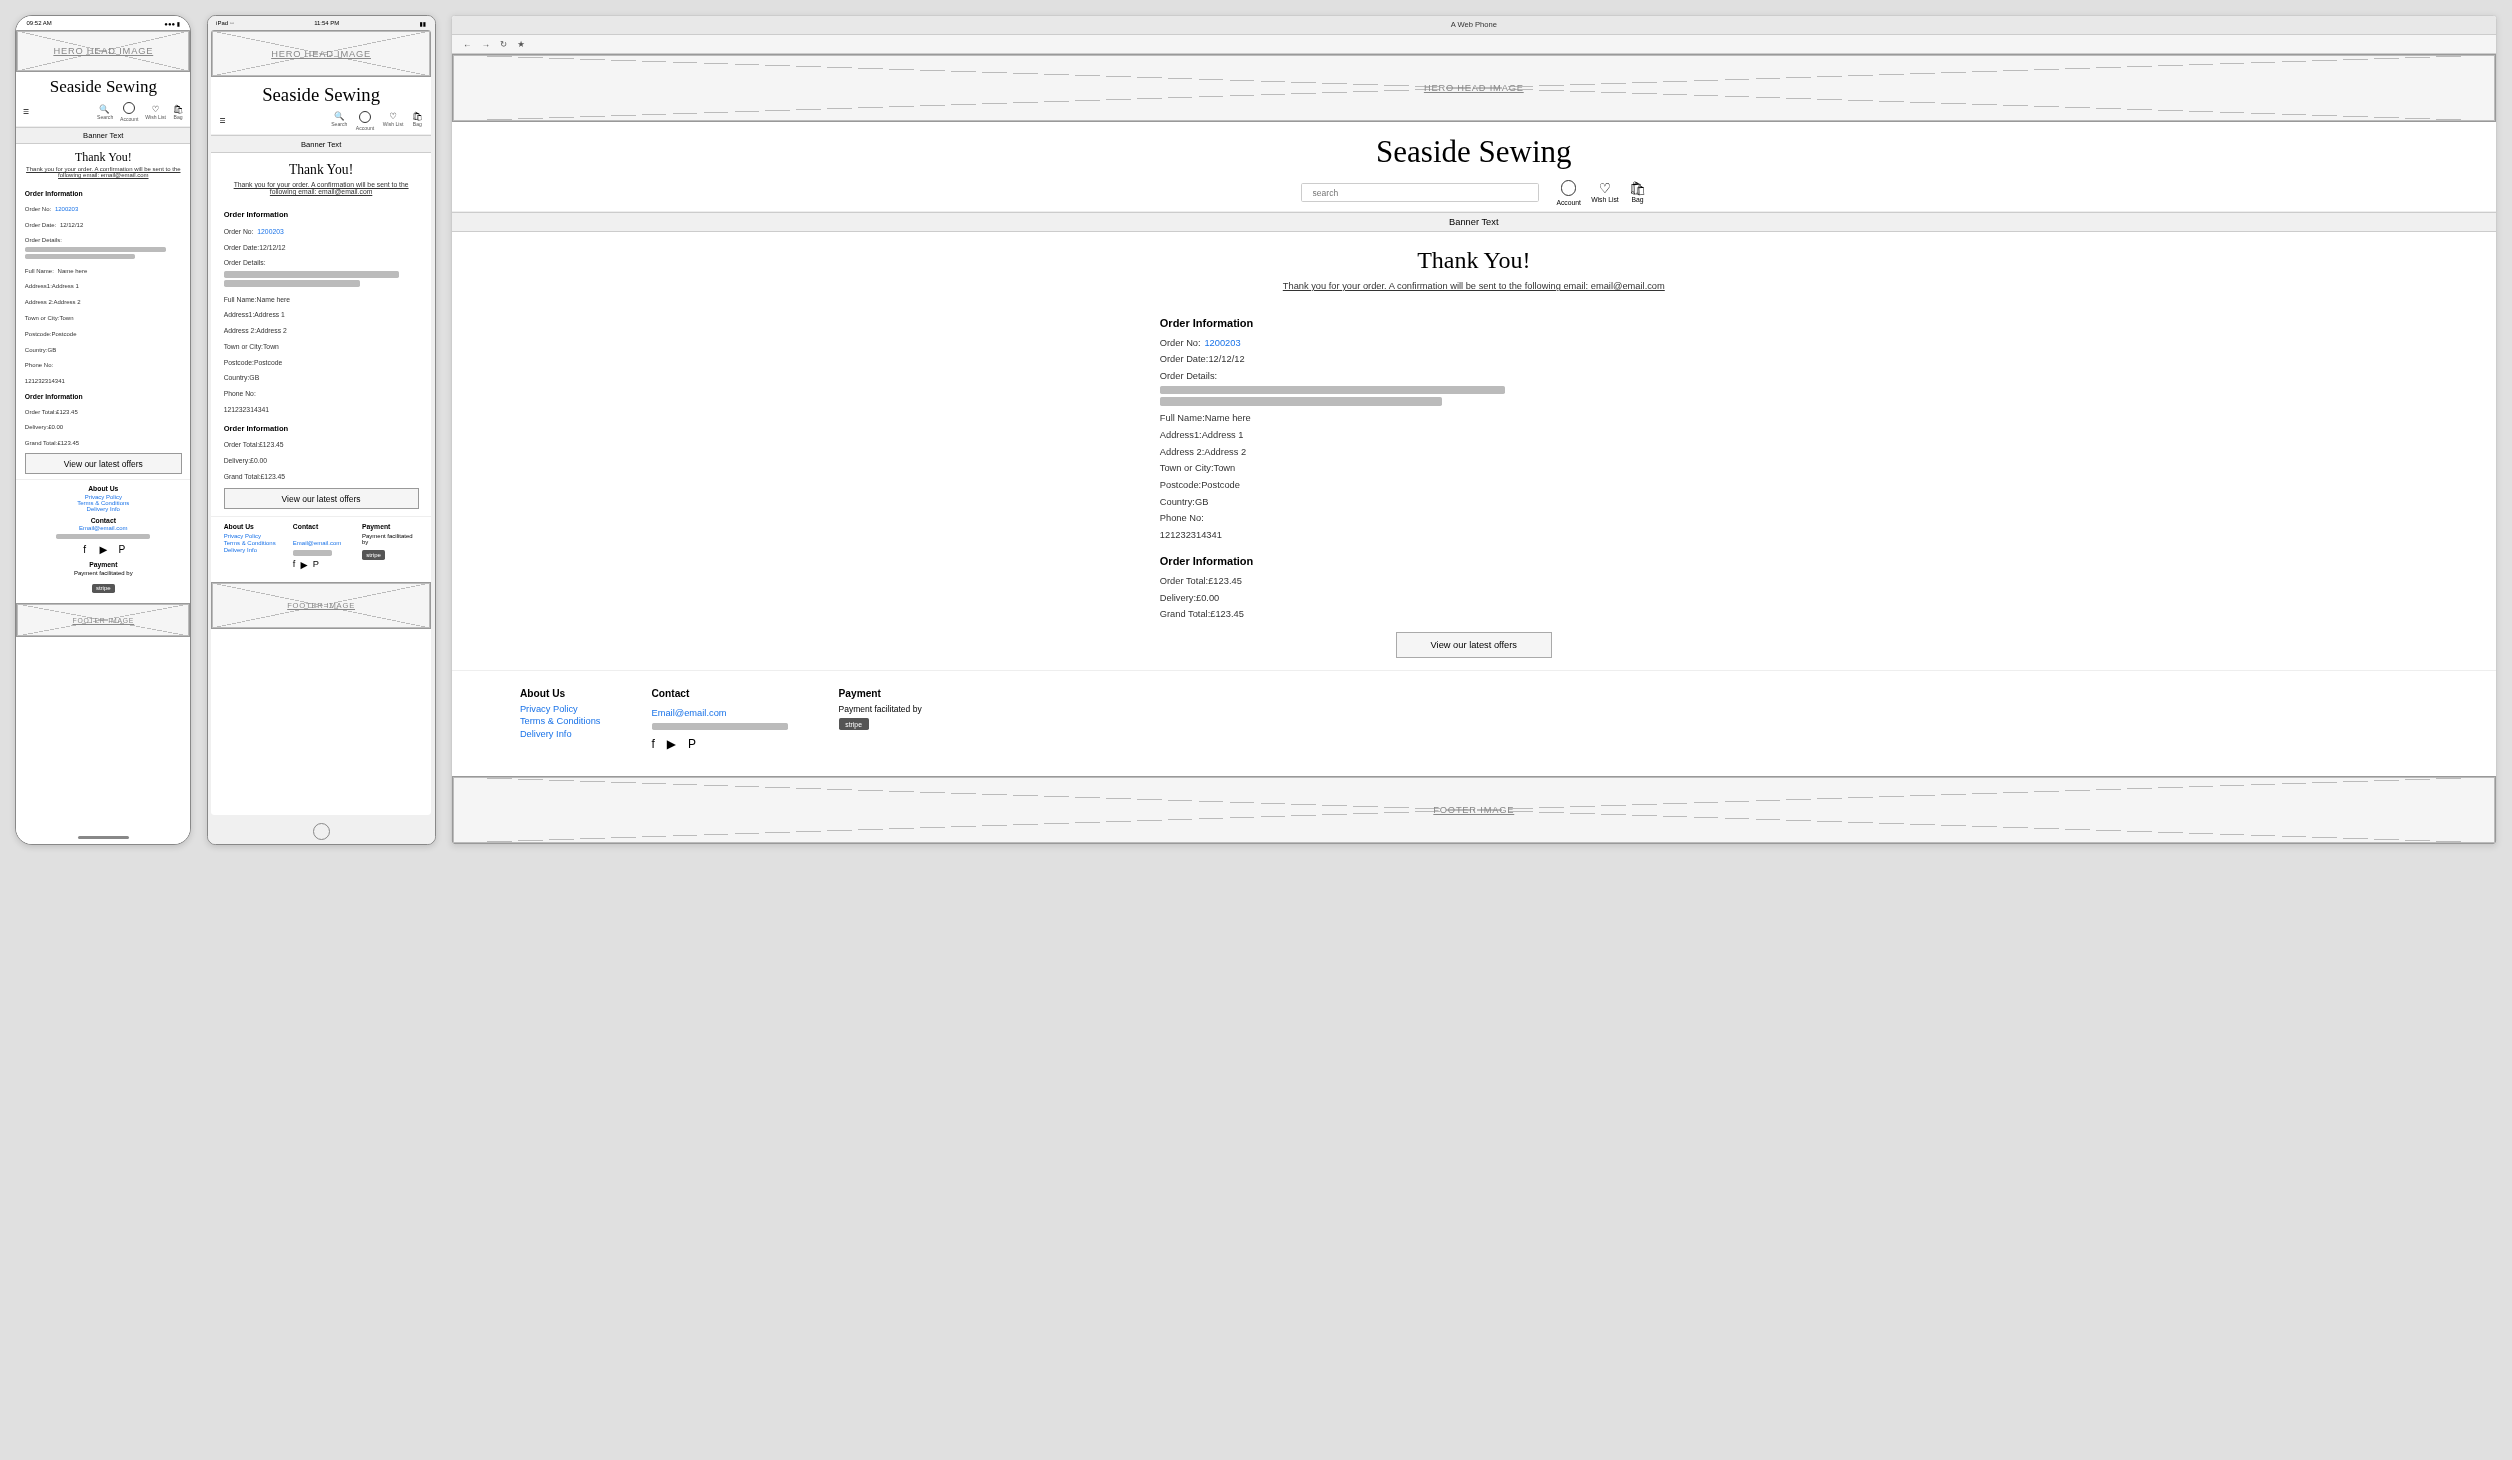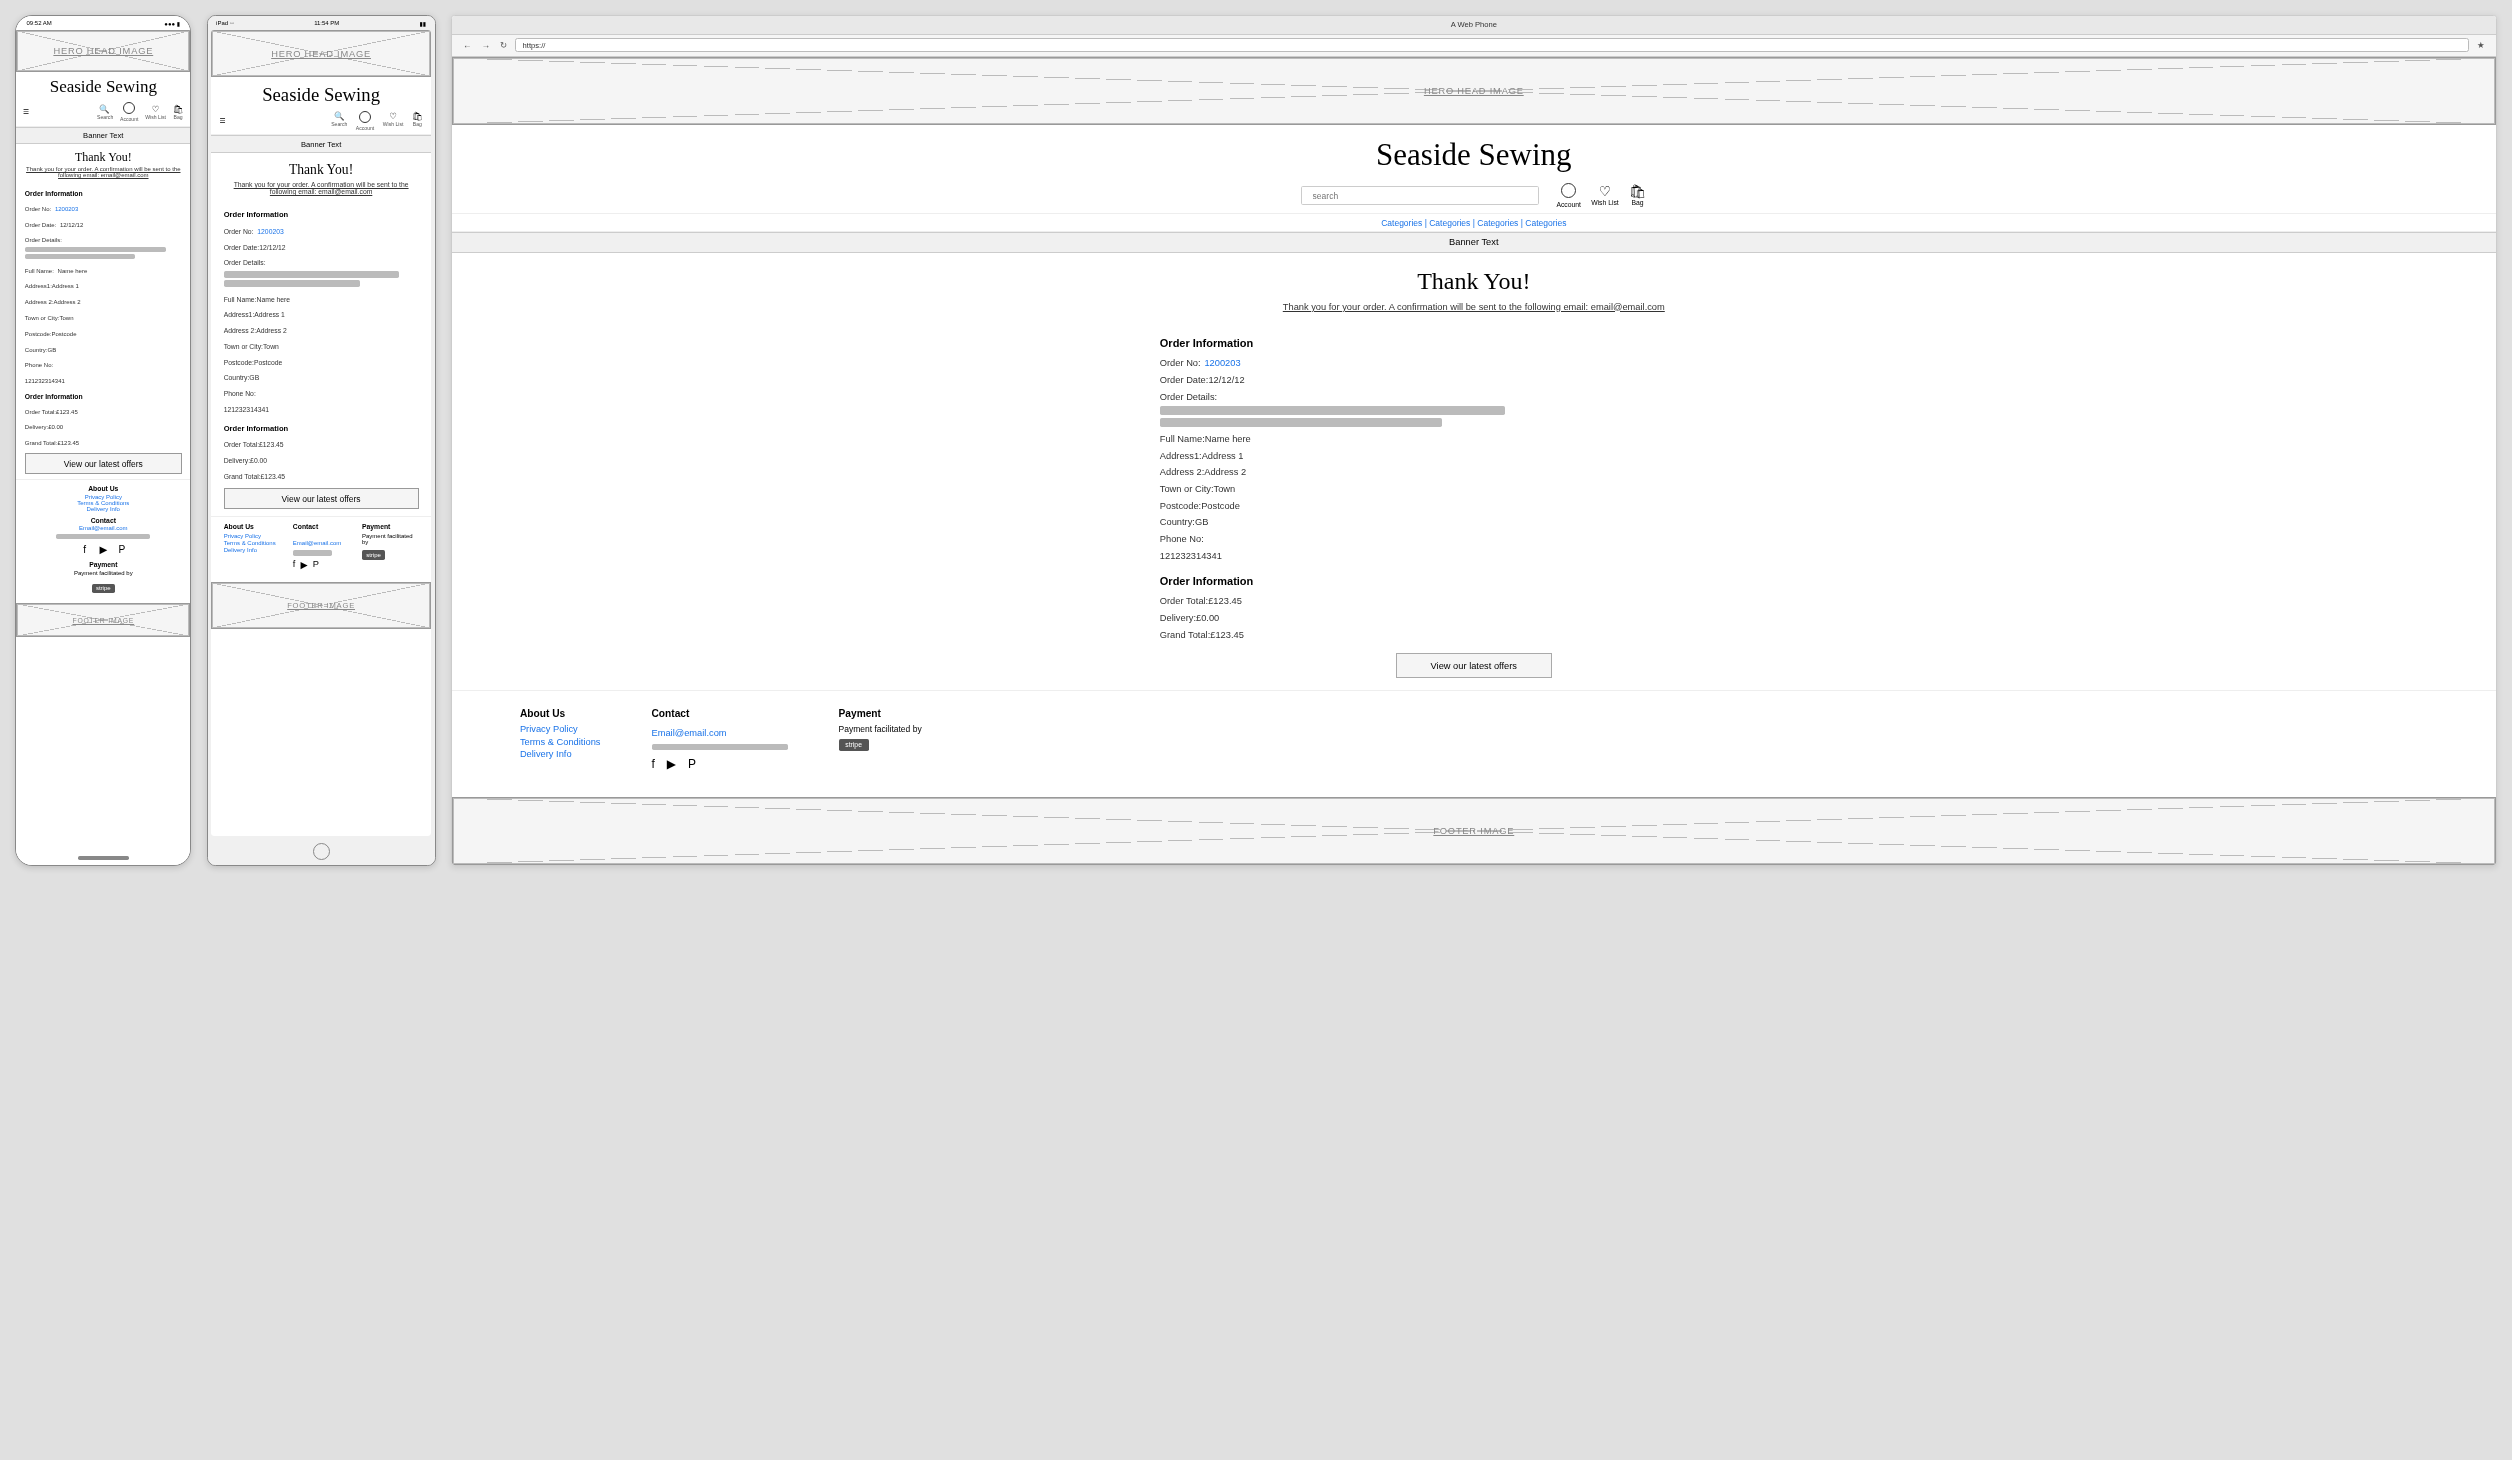--- a/index.html
+++ b/index.html
@@ -601,21 +601,20 @@
 <div class="desktop-device">
 
   <div class="desktop-title-bar">
     <span>A Web Phone</span>
   </div>
 
   <div class="desktop-toolbar">
     <span class="toolbar-btn">←</span>
     <span class="toolbar-btn">→</span>
     <span class="toolbar-btn">↻</span>
-    <input class="address-bar" value="https://" style="">
     <span class="toolbar-btn">★</span>
   </div>
 
   <div class="desktop-scroll">
 
     <div class="wireframe-hero desktop-hero">
       <div class="x-line"></div>
       <span class="wireframe-hero-label">HERO HEAD IMAGE</span>
     </div>
 
@@ -632,21 +631,20 @@
           <span style="font-size:13.6px;">♡</span>
           <div style="font-size:6.8px;">Wish List</div>
         </div>
         <div style="text-align:center;">
           <span style="font-size:13.6px;">🛍</span>
           <div style="font-size:6.8px;">Bag</div>
         </div>
       </div>
     </div>
 
-    <div class="desktop-categories">Categories | Categories | Categories | Categories</div>
 
     <div class="banner-text desktop-banner">Banner Text</div>
 
     <div class="thank-you-heading desktop-thank-you">Thank You!</div>
     <div class="confirmation-text desktop-confirmation">Thank you for your order. A confirmation will be sent to the following email: email@email.com</div>
 
     <div class="desktop-content">
       <div class="desktop-section-label">Order Information</div>
       <div class="desktop-field">
         <span class="desktop-field-label">Order No:</span>

